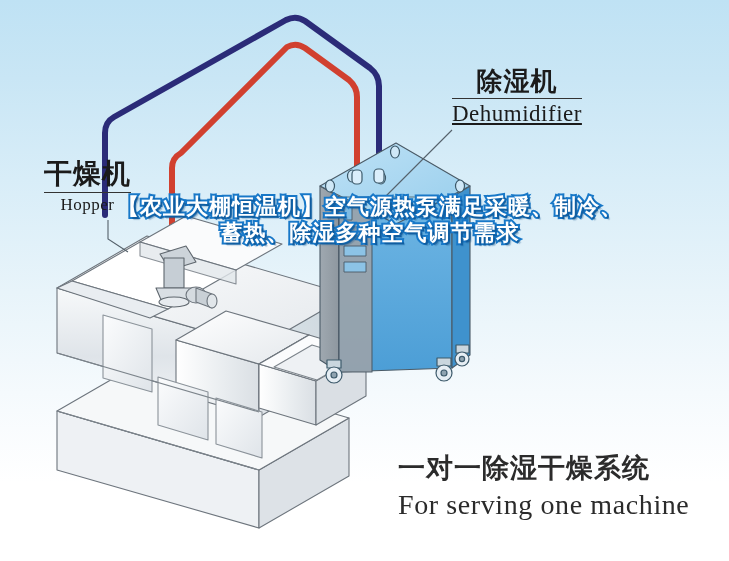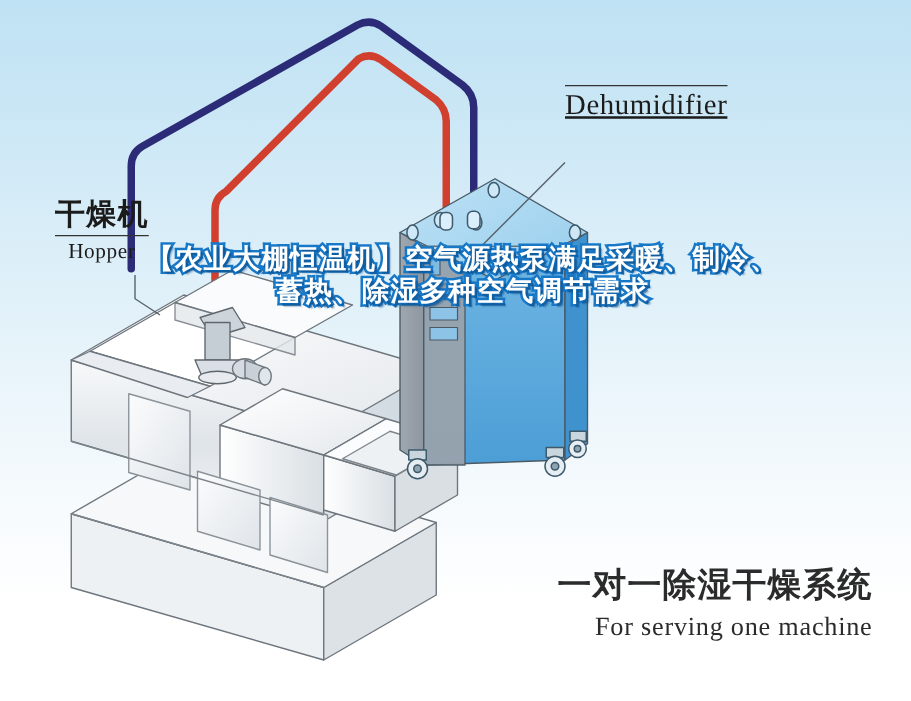--- a/index.html
+++ b/index.html
@@ -55,48 +55,48 @@
   }
   .callout .en {
     display: block;
     font-family: "Liberation Serif", "DejaVu Serif", serif;
     font-size: 22px;
     padding-top: 3px;
     letter-spacing: 0.5px;
   }
 
   #callout-hopper { left: 44px; top: 160px; }
-  #callout-hopper .cn { font-size: 24px; }
+  #callout-hopper .cn { font-size: 28px; }
   #callout-hopper .en { font-size: 17px; }
 
   #callout-dehumidifier { left: 452px; top: 68px; }
   #callout-dehumidifier .cn { font-size: 26px; }
   #callout-dehumidifier .en { font-size: 23px; text-decoration: underline; }
 
   
   #caption {
     position: absolute;
     left: 398px;
     top: 455px;
     width: 300px;
-    text-align: right;
+    text-align: left;
     color: #2b2b2b;
     line-height: 1;
   }
   #caption .cap-cn {
     display: block;
     font-family: "Liberation Sans", "DejaVu Sans", sans-serif;
     font-weight: 700;
     font-size: 27px;
     letter-spacing: 1px;
   }
   #caption .cap-en {
     display: block;
     font-family: "Liberation Serif", "DejaVu Serif", serif;
-    font-size: 21px;
+    font-size: 28px;
     padding-top: 9px;
     letter-spacing: 0.6px;
   }
 
   
   #headline {
     position: absolute;
     left: 110px;
     top: 194px;
     width: 520px;
@@ -267,20 +267,21 @@
     </g>
   </svg>
 
   <div class="callout" id="callout-hopper">
     <span class="cn">干燥机</span>
     <span class="rule"></span>
     <span class="en">Hopper</span>
   </div>
 
   <div class="callout" id="callout-dehumidifier">
+    <span class="cn">除湿机</span>
     <span class="rule"></span>
     <span class="en">Dehumidifier</span>
   </div>
 
   <div id="caption">
     <span class="cap-cn">一对一除湿干燥系统</span>
     <span class="cap-en">For serving one machine</span>
   </div>
 
   <div id="headline">【农业大棚恒温机】空气源热泵满足采暖、制冷、蓄热、除湿多种空气调节需求</div>

